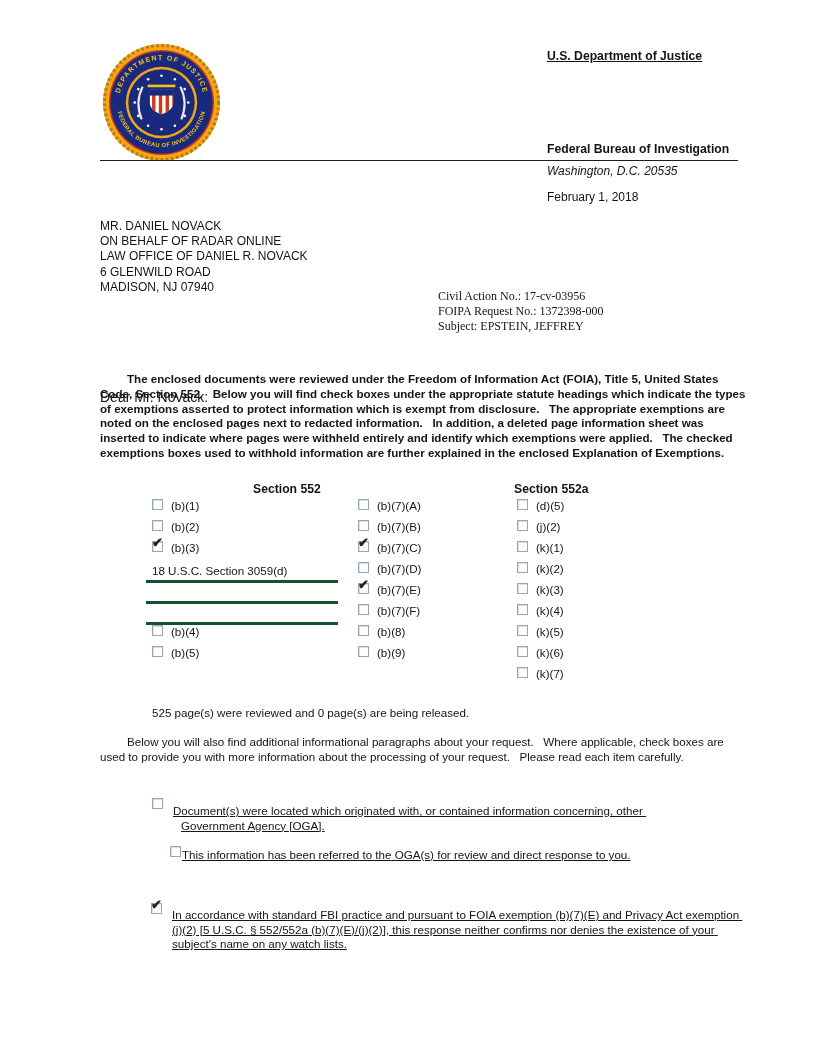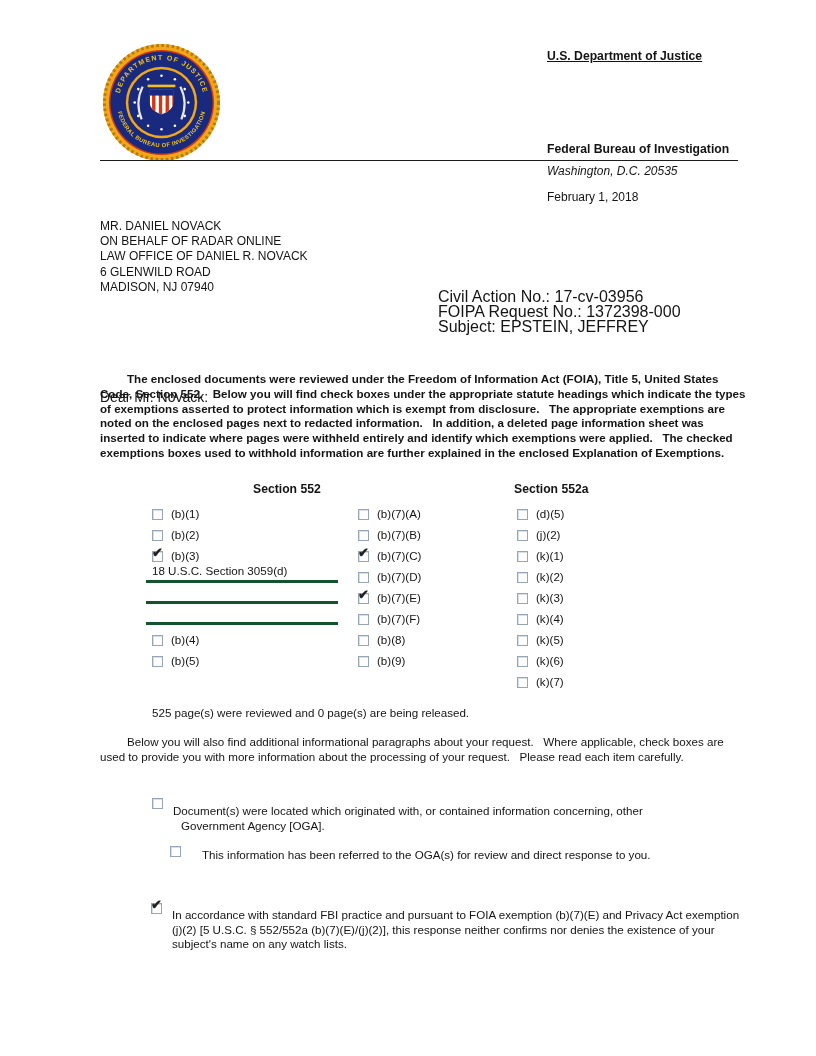--- a/index.html
+++ b/index.html
@@ -17,37 +17,37 @@
 
   .seal { position: absolute; left: 102px; top: 43px; width: 119px; height: 119px; }
 
   .dept-title   { position: absolute; left: 547px; top: 49px;  font-weight: 700; font-size: 12.2px; text-decoration: underline; }
   .bureau-title { position: absolute; left: 547px; top: 142px; font-weight: 700; font-size: 12.2px; }
   .header-rule  { position: absolute; left: 100px; top: 160px; width: 638px; height: 1px; background: #1c1c1c; }
   .bureau-address { position: absolute; left: 547px; top: 164px; font-style: italic; font-size: 12px; }
   .letter-date  { position: absolute; left: 547px; top: 190px; font-size: 12px; }
 
   .recipient-block { position: absolute; left: 100px; top: 219px; font-size: 12px; line-height: 15.2px; }
-  .reference-block { position: absolute; left: 438px; top: 289px; font-size: 16px; line-height: 15.2px; }
+  .reference-block { position: absolute; left: 438px; top: 289px; font-size: 12px; line-height: 15.2px; font-family: Liberation Serif, serif; }
   .salutation     { position: absolute; left: 100px; top: 345px; font-size: 14px; margin-top: 44px; }
 
   .para { white-space: pre-wrap; line-height: 14.8px; }
   .para-intro      { position: absolute; left: 100px; top: 372px; width: 648px; text-indent: 27px; font-weight: bold; }
   .para-additional { position: absolute; left: 100px; top: 735px; width: 648px; text-indent: 27px; }
 
   .sec-title { position: absolute; font-weight: 700; font-size: 12.2px; }
   .sec552  { left: 253px; top: 482px; }
   .sec552a { left: 514px; top: 482px; }
 
   .exemption-col { position: absolute; }
   .col1 { left: 152px; top: 499px; width: 192px; }
   .col2 { left: 358px; top: 499px; width: 130px; }
   .col3 { left: 517px; top: 499px; width: 130px; }
 
-  .exemption-row { height: 21px; display: flex; align-items: flex-end; }
+  .exemption-row { height: 21px; display: flex; align-items: flex-start; }
   .cb {
     position: relative;
     display: inline-block;
     width: 11px; height: 11px;
     border: 1px solid #97a5b6;
     background: #fdfdfd;
     box-shadow: inset 1px 1px 0 rgba(150,165,185,0.35);
     flex: 0 0 auto;
   }
   .cb.checked::after {
@@ -65,24 +65,24 @@
     margin-left: -6px;
     width: 192px;
     border-bottom: 3px solid #14532d;
     display: flex;
     align-items: center;
   }
   .statute-text { padding: 0 0 2px 6px; font-size: 11.6px; }
 
   .pages-line { position: absolute; left: 152px; top: 706px; }
 
-  .info-item { position: absolute; }
+  .info-item { position: absolute; text-decoration: underline; }
   .info-item .cb { position: absolute; left: 0; top: 0; }
   .info-text { margin-left: 21px; padding-top: 6px; line-height: 14.6px; white-space: pre-wrap; }
-  .info-item.sub .info-text { padding-top: 2px; margin-left: 32px; }
+  .info-item.sub .info-text { padding-top: 2px; margin-left: 12px; }
   .hang { padding-left: 8px; text-indent: -8px; }
 </style>
 </head>
 <body>
 
 <div class="page">
 
   <svg class="seal" viewBox="0 0 120 120">
     <defs>
       <path id="arcTop" d="M 17,60 A 43,43 0 0 1 103,60"></path>

